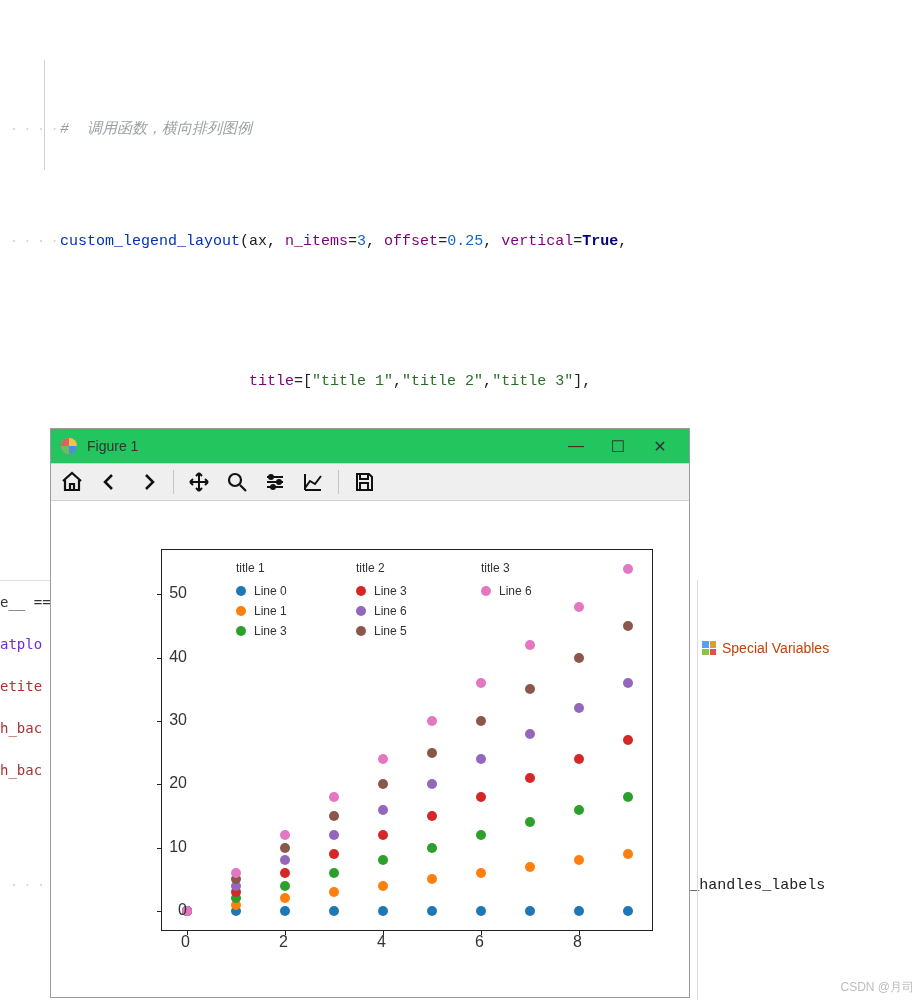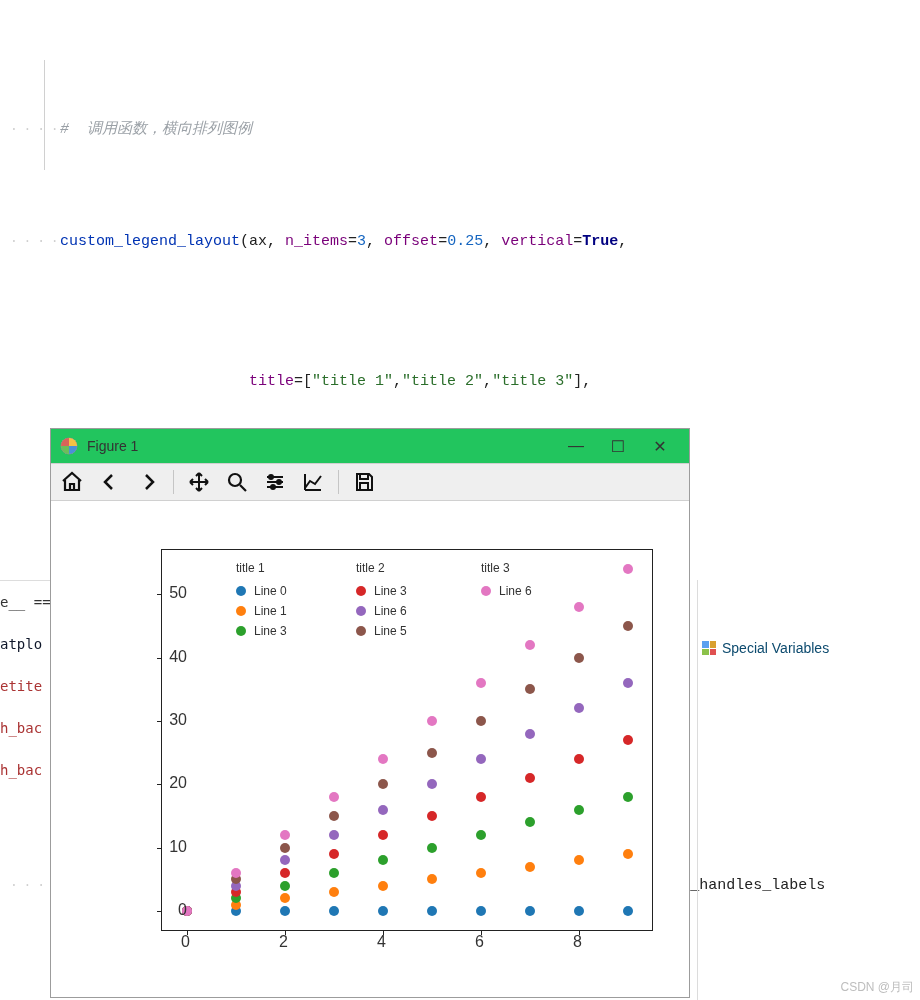--- a/index.html
+++ b/index.html
@@ -143,29 +143,29 @@
     left: 0;
     top: 580px;
     width: 55px;
     font-family: Consolas, monospace;
     font-size: 14px;
     line-height: 42px;
     color: #333;
     border-top: 1px solid #ddd;
   }
   .debug-panel .row { white-space: nowrap; overflow: hidden; }
-  .debug-panel .blue { color: #0f172a; }
+  .debug-panel .blue { color: #6d28d9; }
   .debug-panel .red  { color: #a33; }
 
   .right-panel {
     position: absolute;
     left: 702px;
     top: 640px;
     font-size: 14px;
-    color: #0c4a6e;
+    color: #c2410c;
     display: flex;
     align-items: center;
     gap: 6px;
   }
   .right-panel .sqicon {
     width: 14px; height: 14px;
     display: inline-grid;
     grid-template-columns: 1fr 1fr;
     grid-template-rows: 1fr 1fr;
     gap: 1px;

